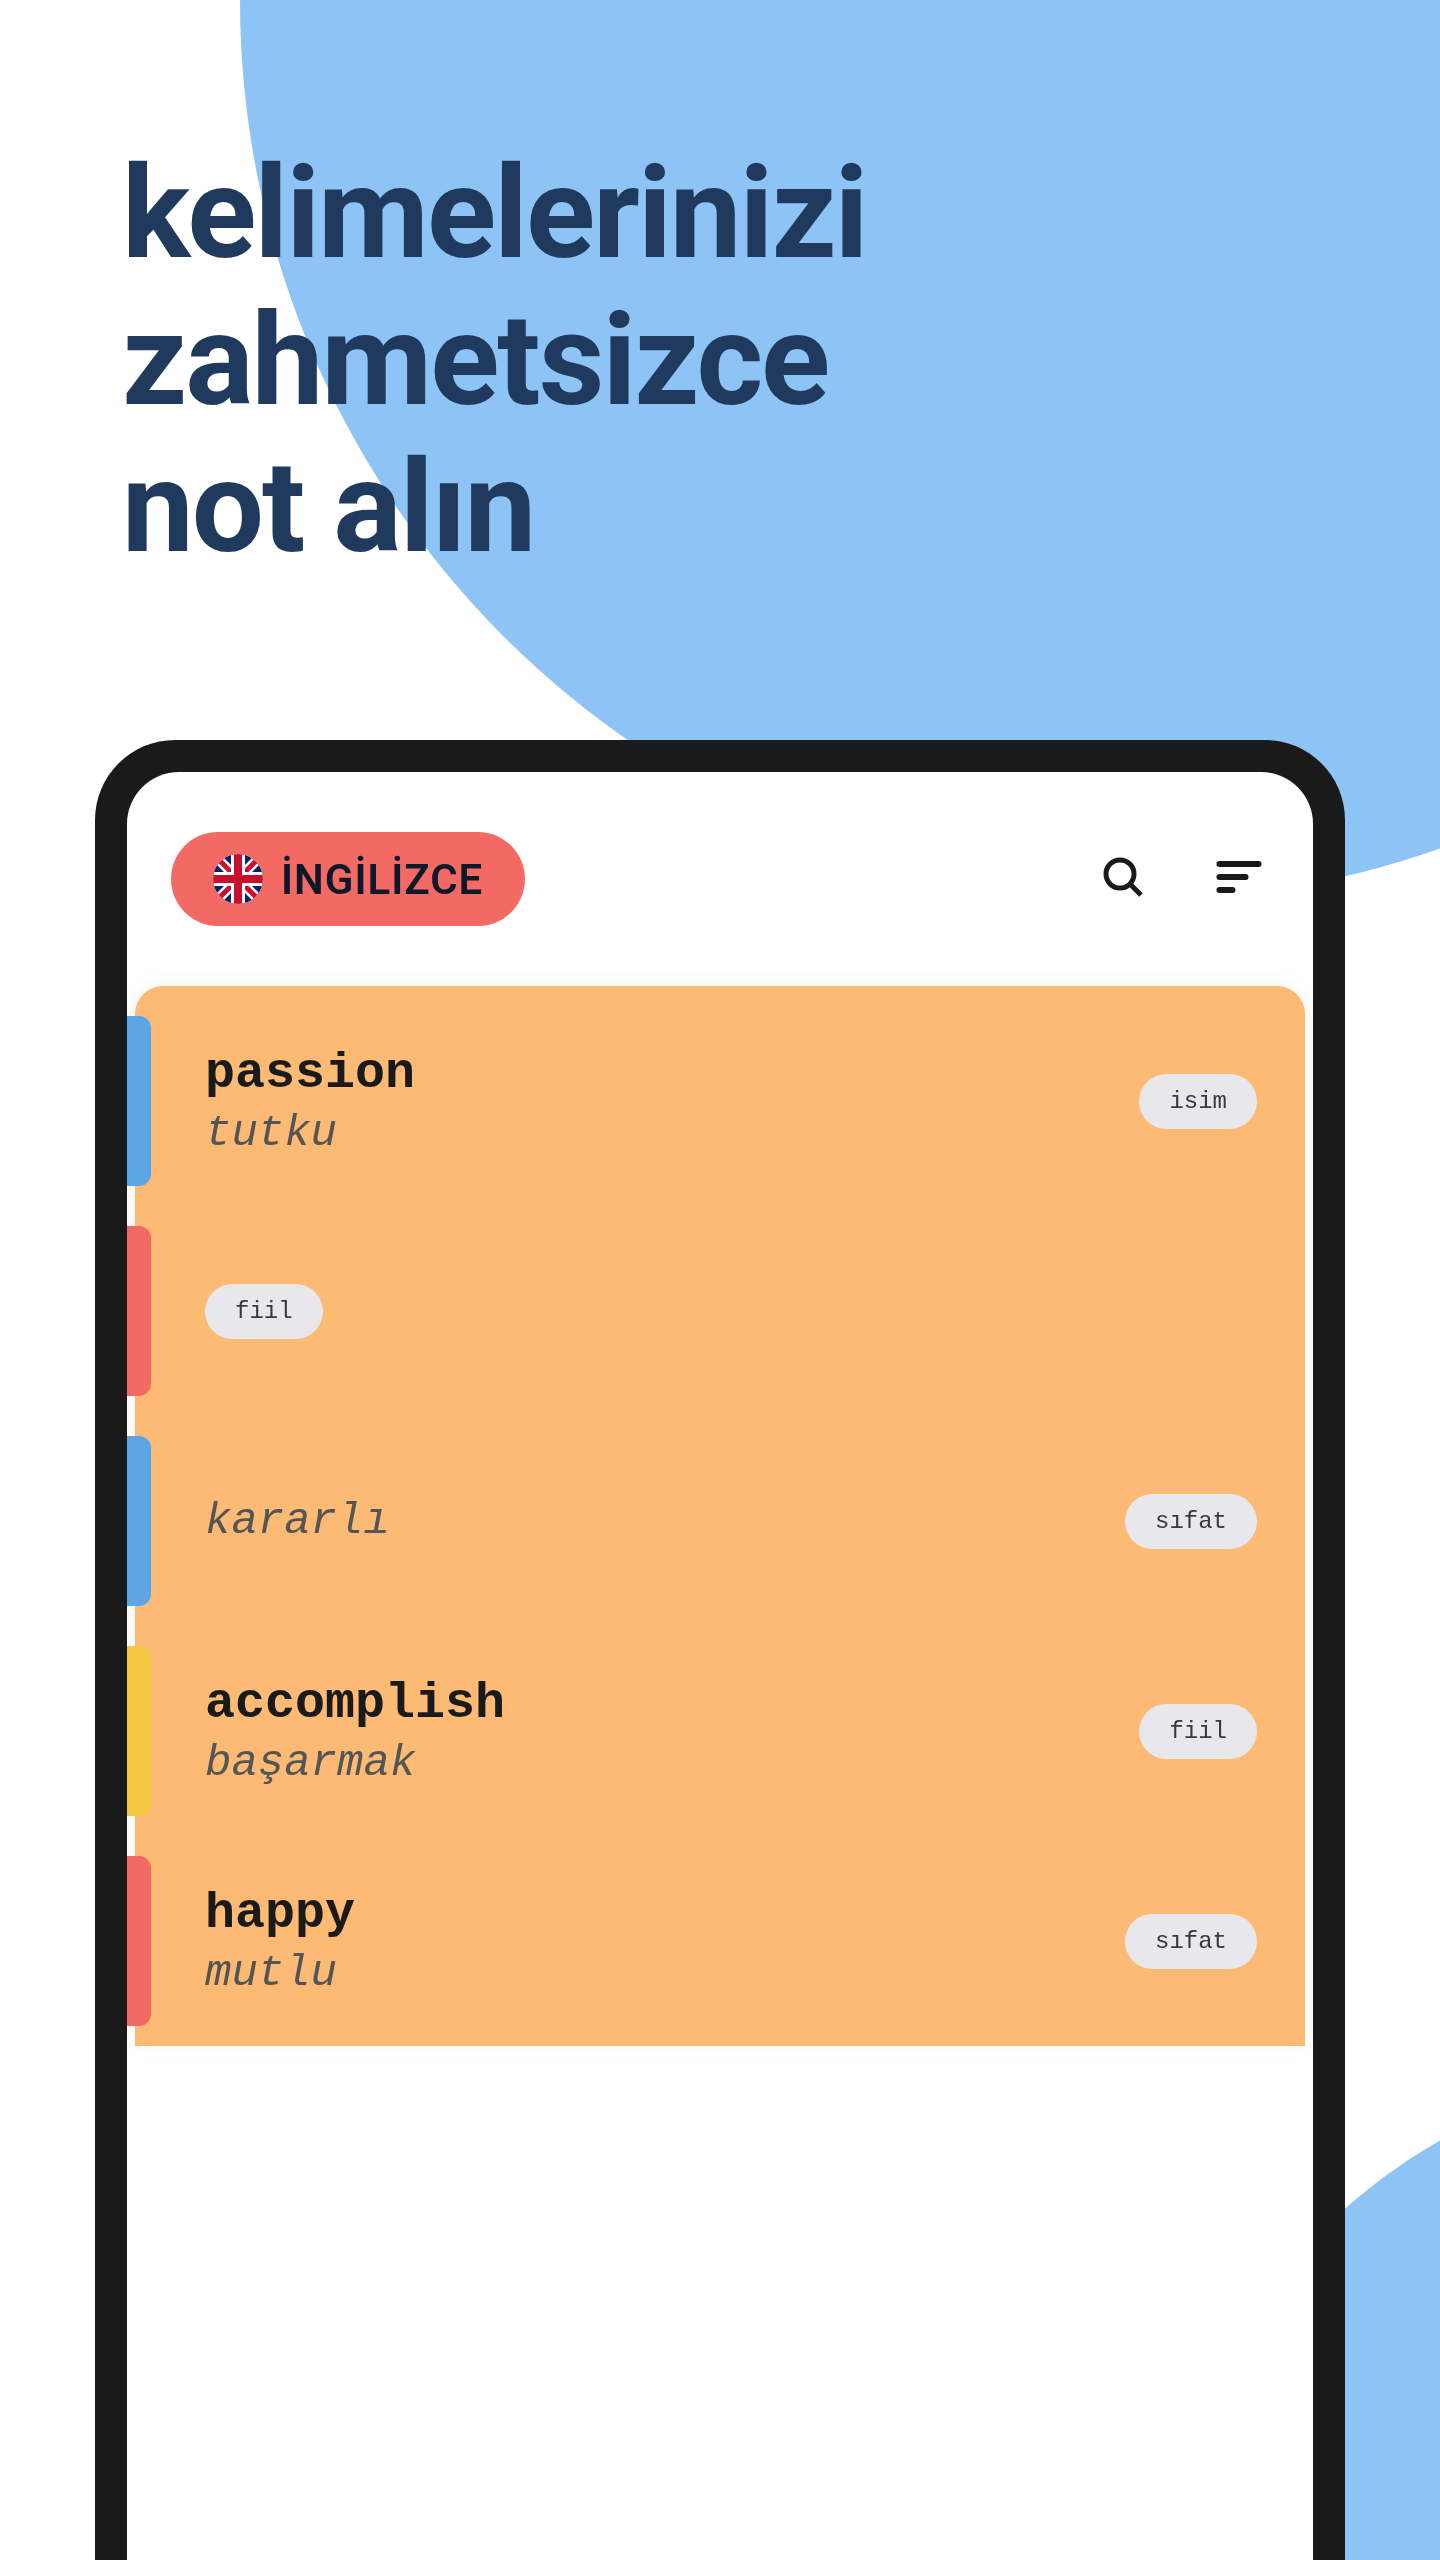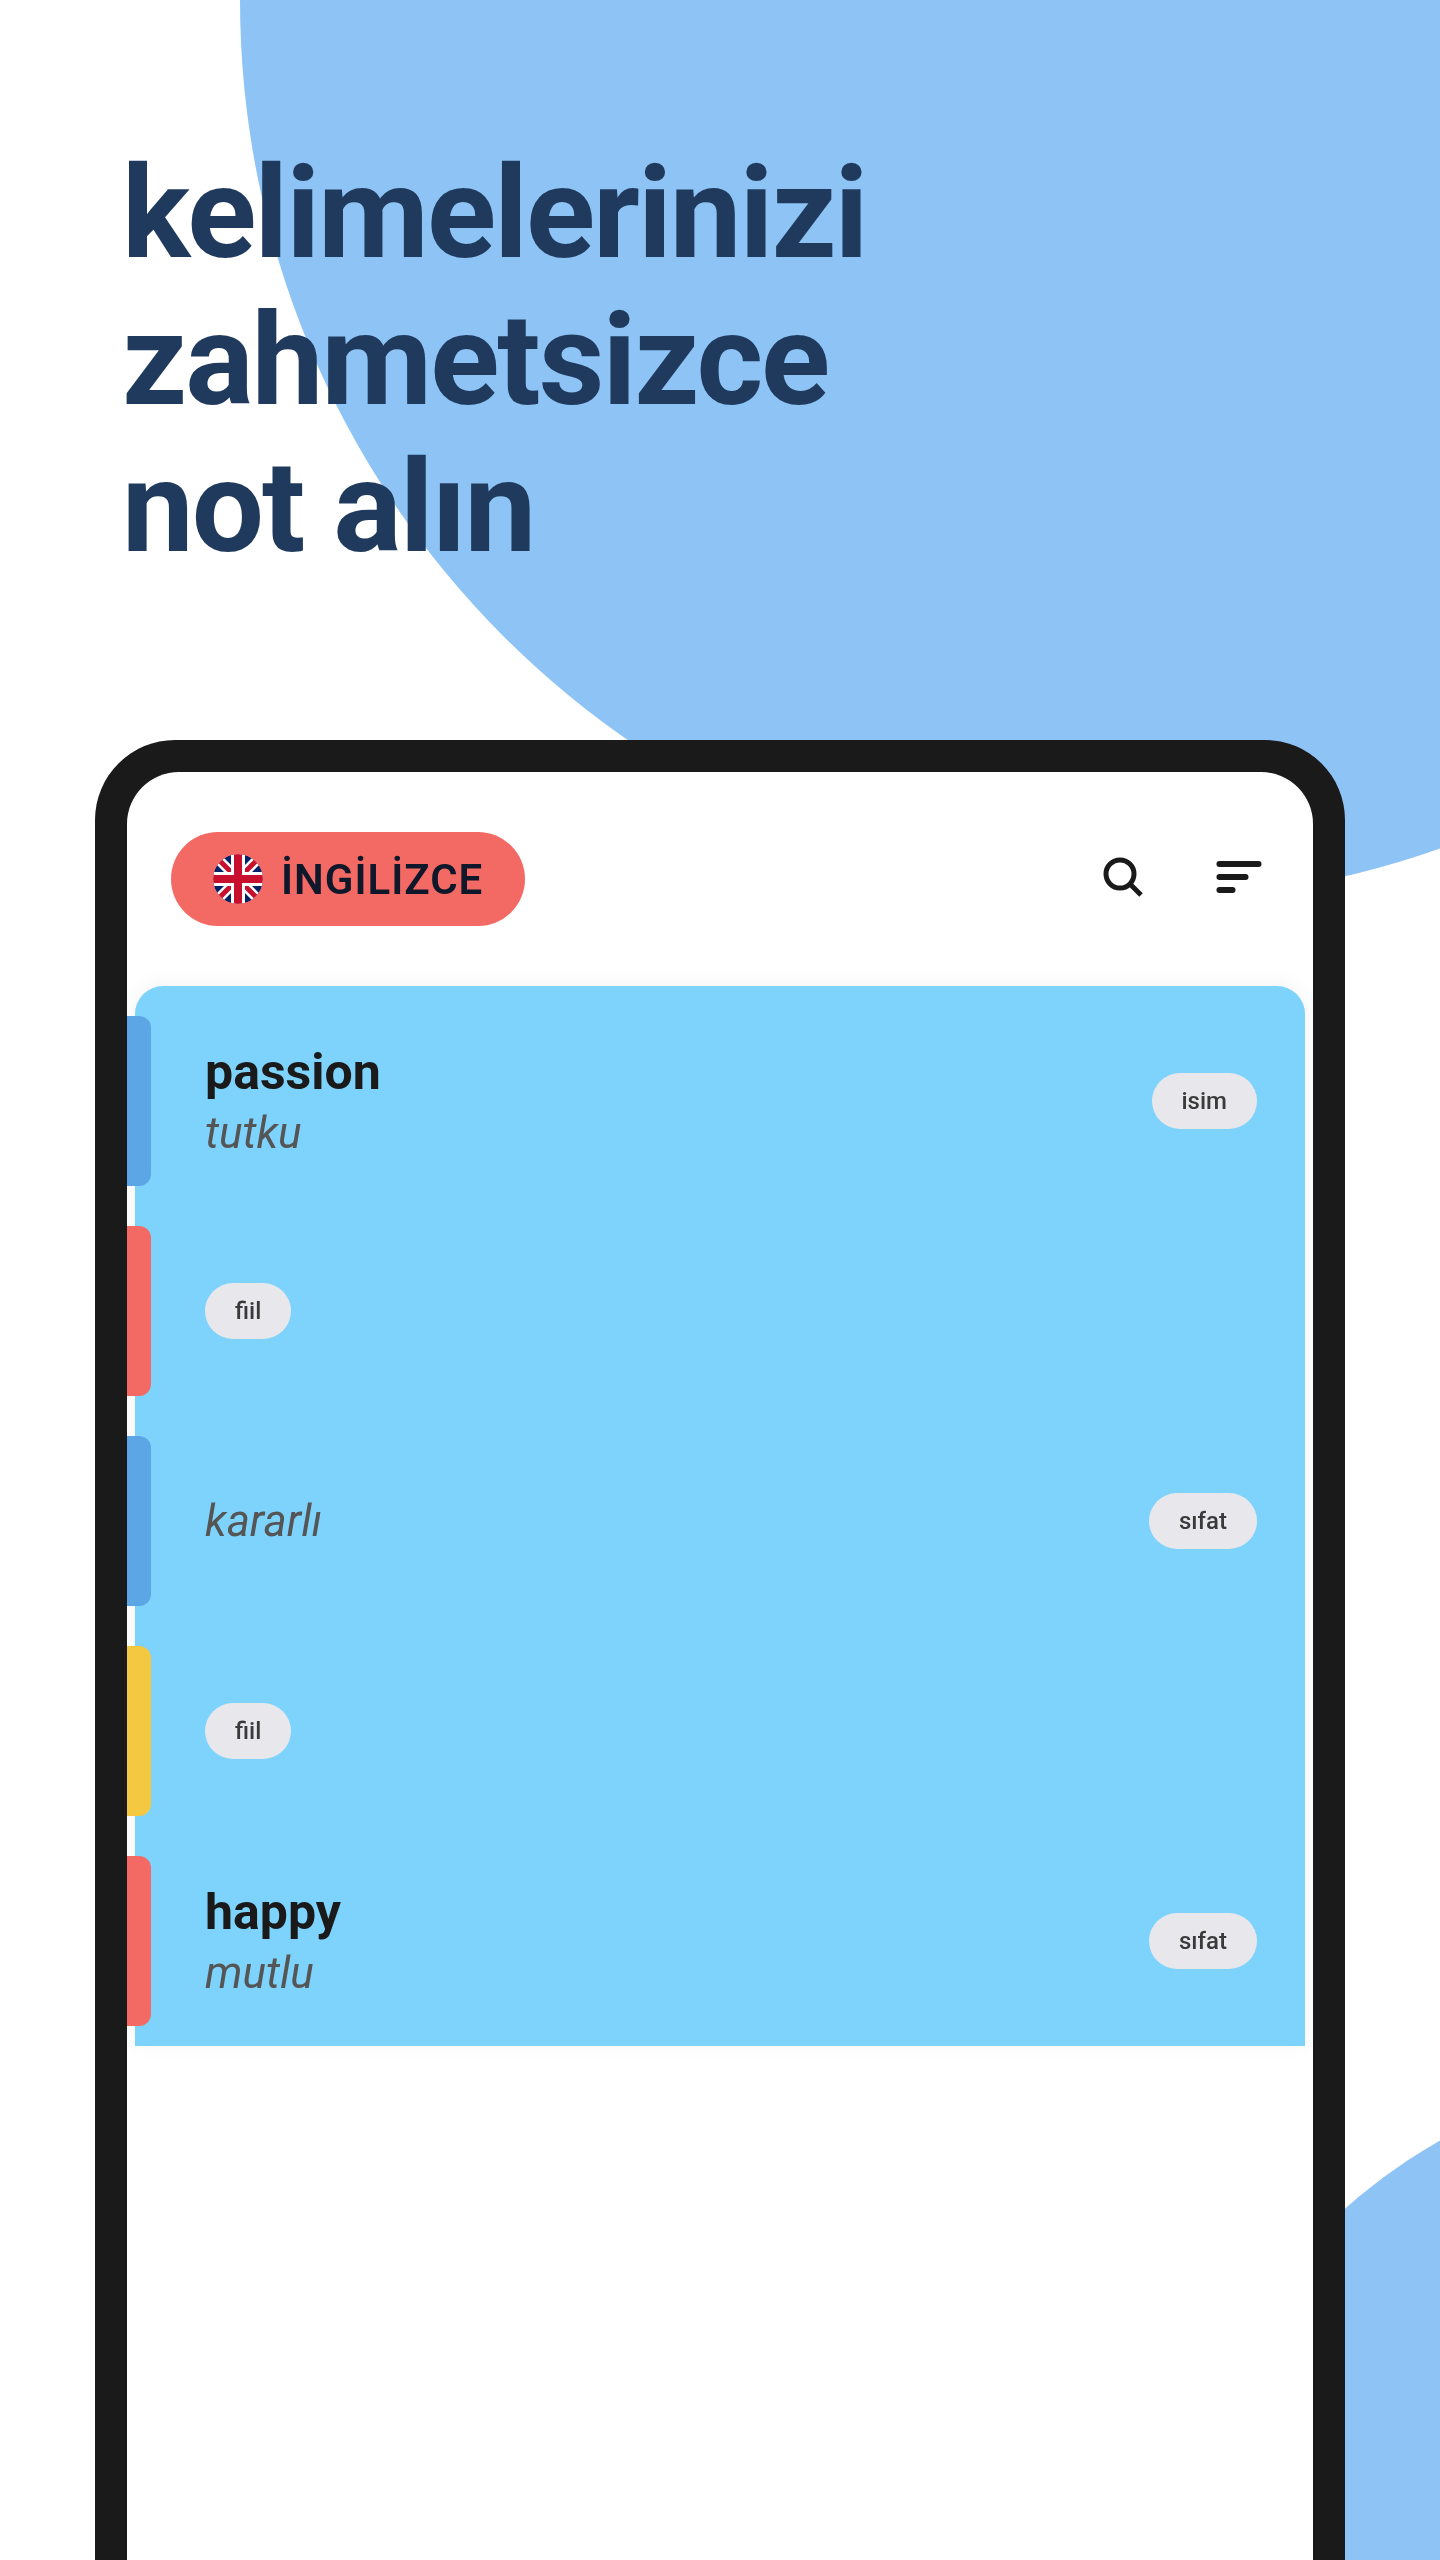--- a/index.html
+++ b/index.html
@@ -129,26 +129,27 @@
     .sort-icon-btn svg {
       width: 52px;
       height: 52px;
     }
 
     .icon-gap {
       margin-left: 36px;
     }
 
     .word-list {
-      background: #7dd3fc;
+      background: #fdba74;
       box-shadow: 0 -2px 20px rgba(0,0,0,0.05);
       border-radius: 28px 28px 0 0;
       margin: 20px 8px 0 8px;
       padding-top: 10px;
       position: relative;
+      font-family: Liberation Mono, monospace;
     }
 
     .word-item {
       position: relative;
       display: flex;
       align-items: center;
       justify-content: space-between;
       min-height: 210px;
       padding: 40px 48px 40px 70px;
     }
@@ -268,20 +269,24 @@
       <div class="word-item">
         <div class="color-tab color-blue"></div>
         <div class="word-content">
           <div class="word-translation">kararlı</div>
         </div>
         <div class="word-tag">sıfat</div>
       </div>
 
       <div class="word-item">
         <div class="color-tab color-yellow"></div>
+        <div class="word-content">
+          <div class="word-main">accomplish</div>
+          <div class="word-translation">başarmak</div>
+        </div>
         <div class="word-tag">fiil</div>
       </div>
 
       <div class="word-item">
         <div class="color-tab color-red"></div>
         <div class="word-content">
           <div class="word-main">happy</div>
           <div class="word-translation">mutlu</div>
         </div>
         <div class="word-tag">sıfat</div>

